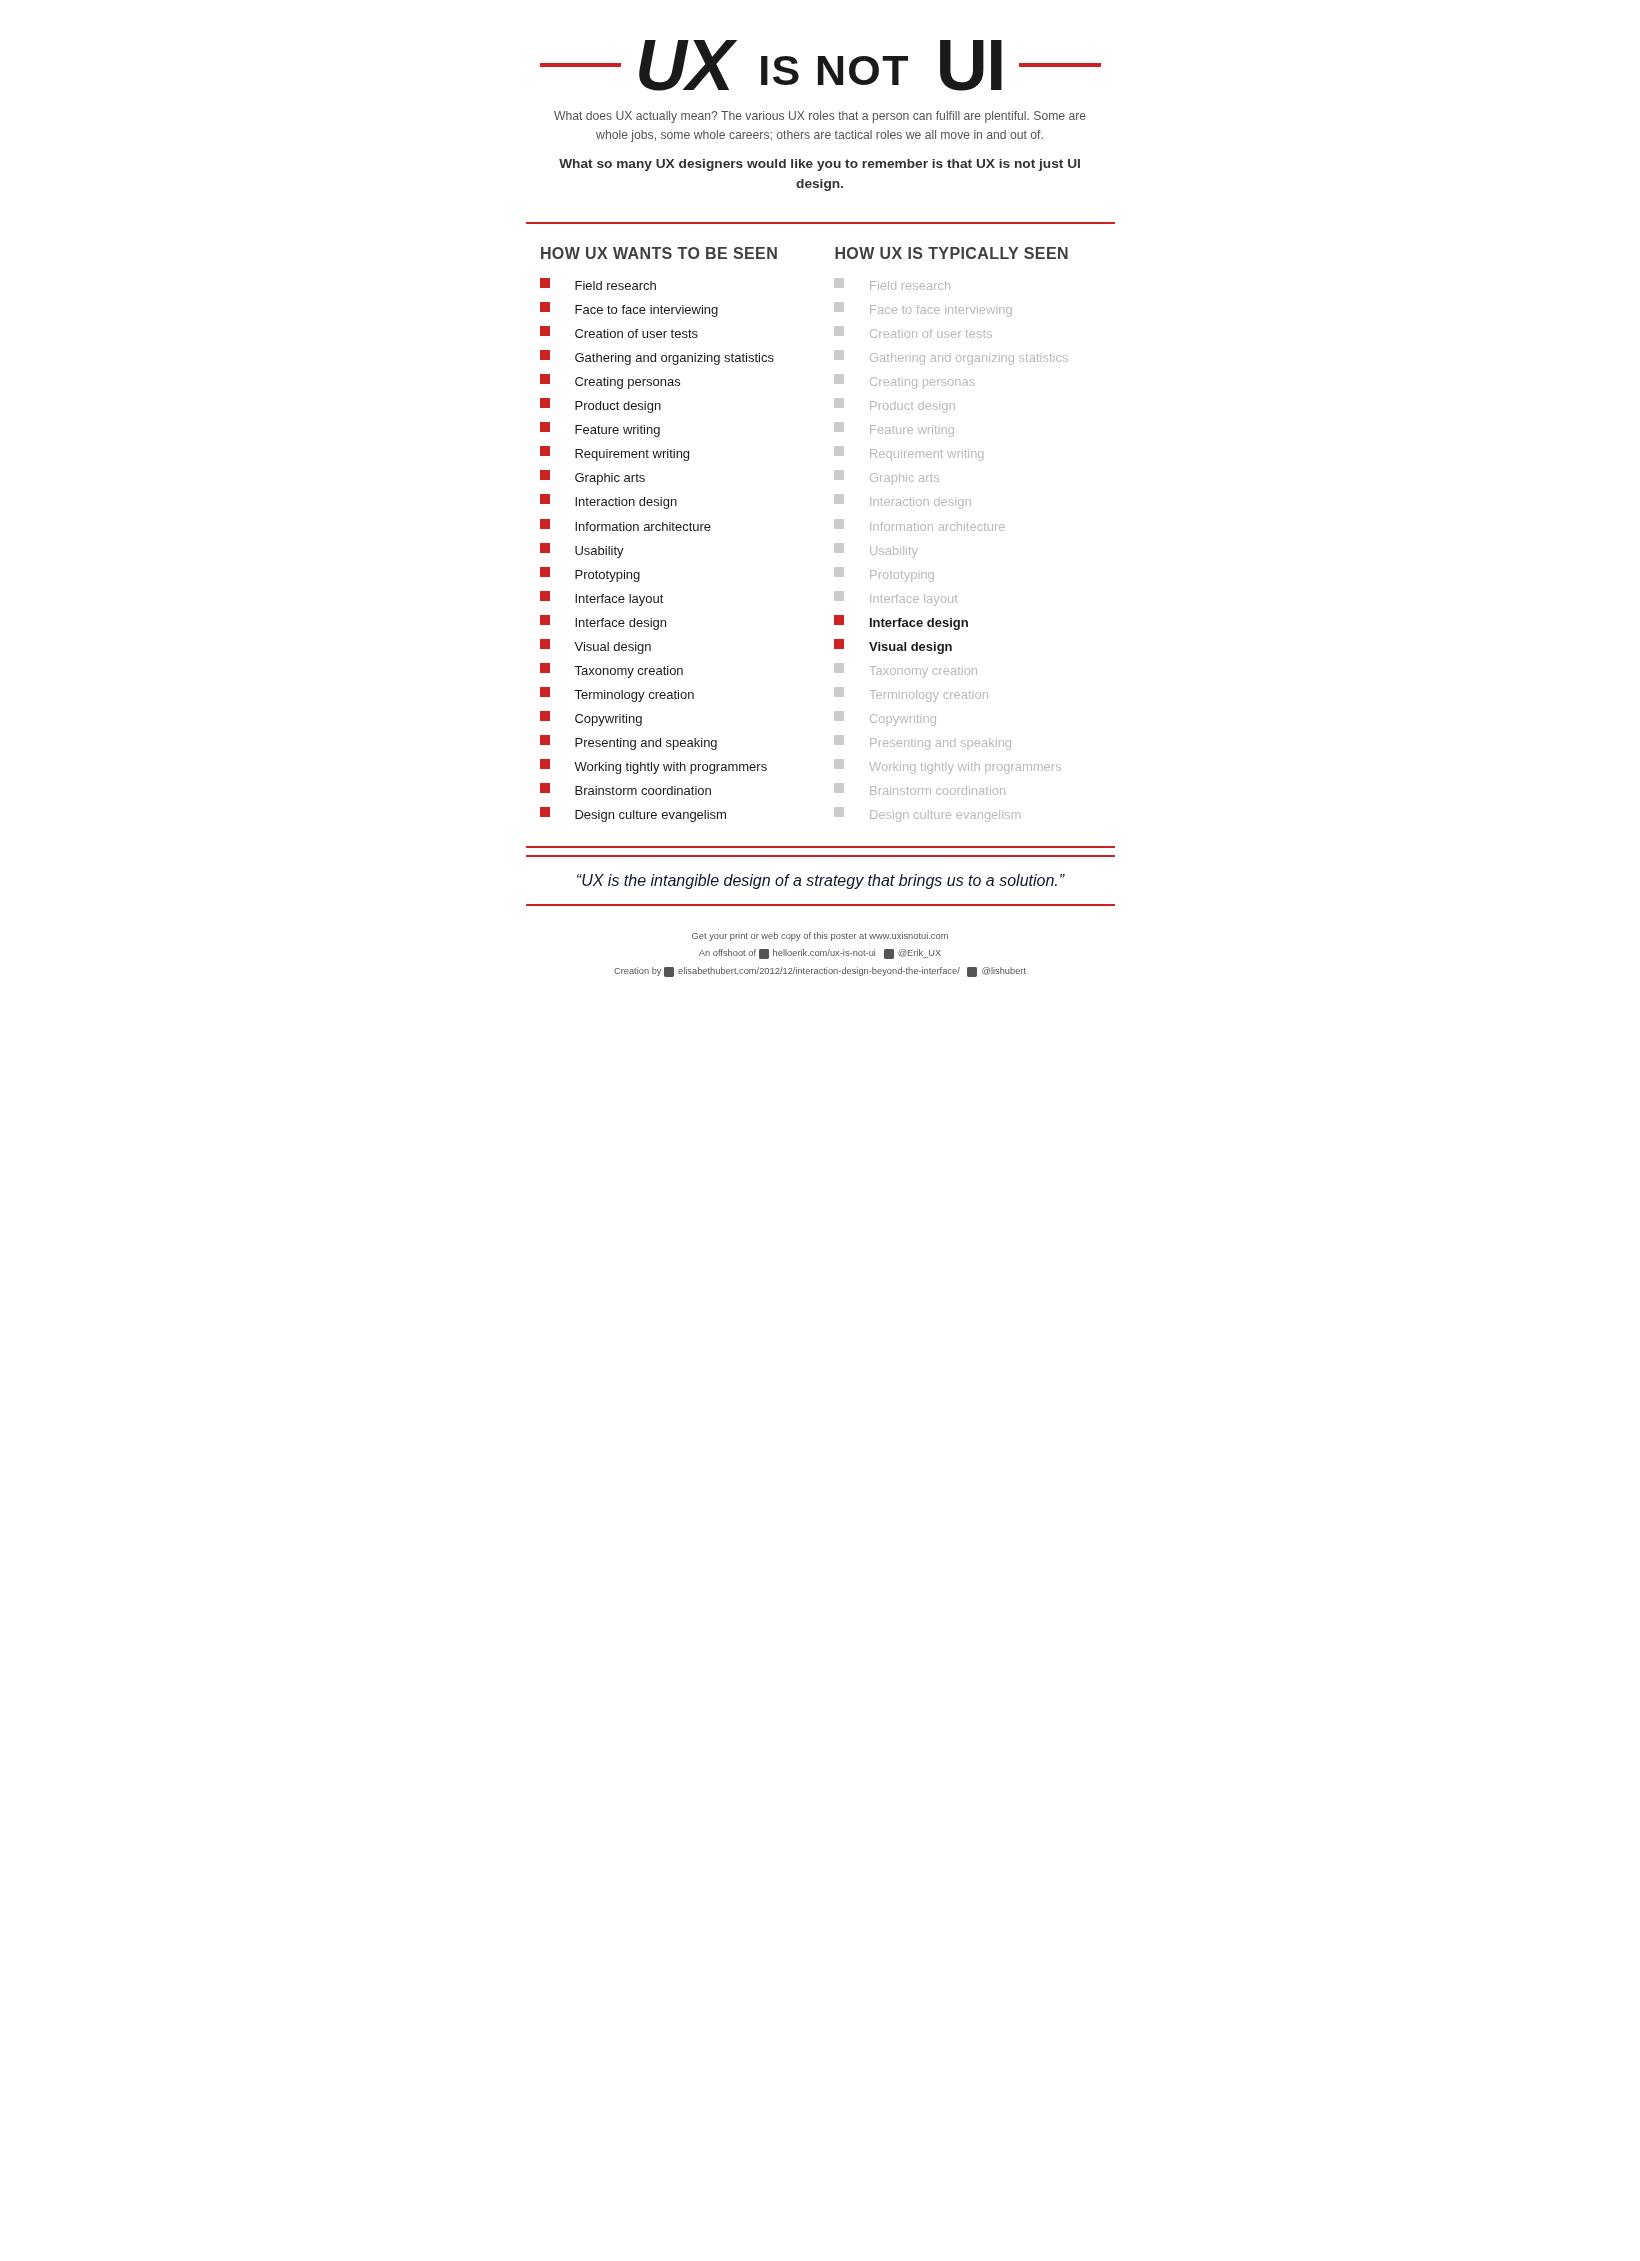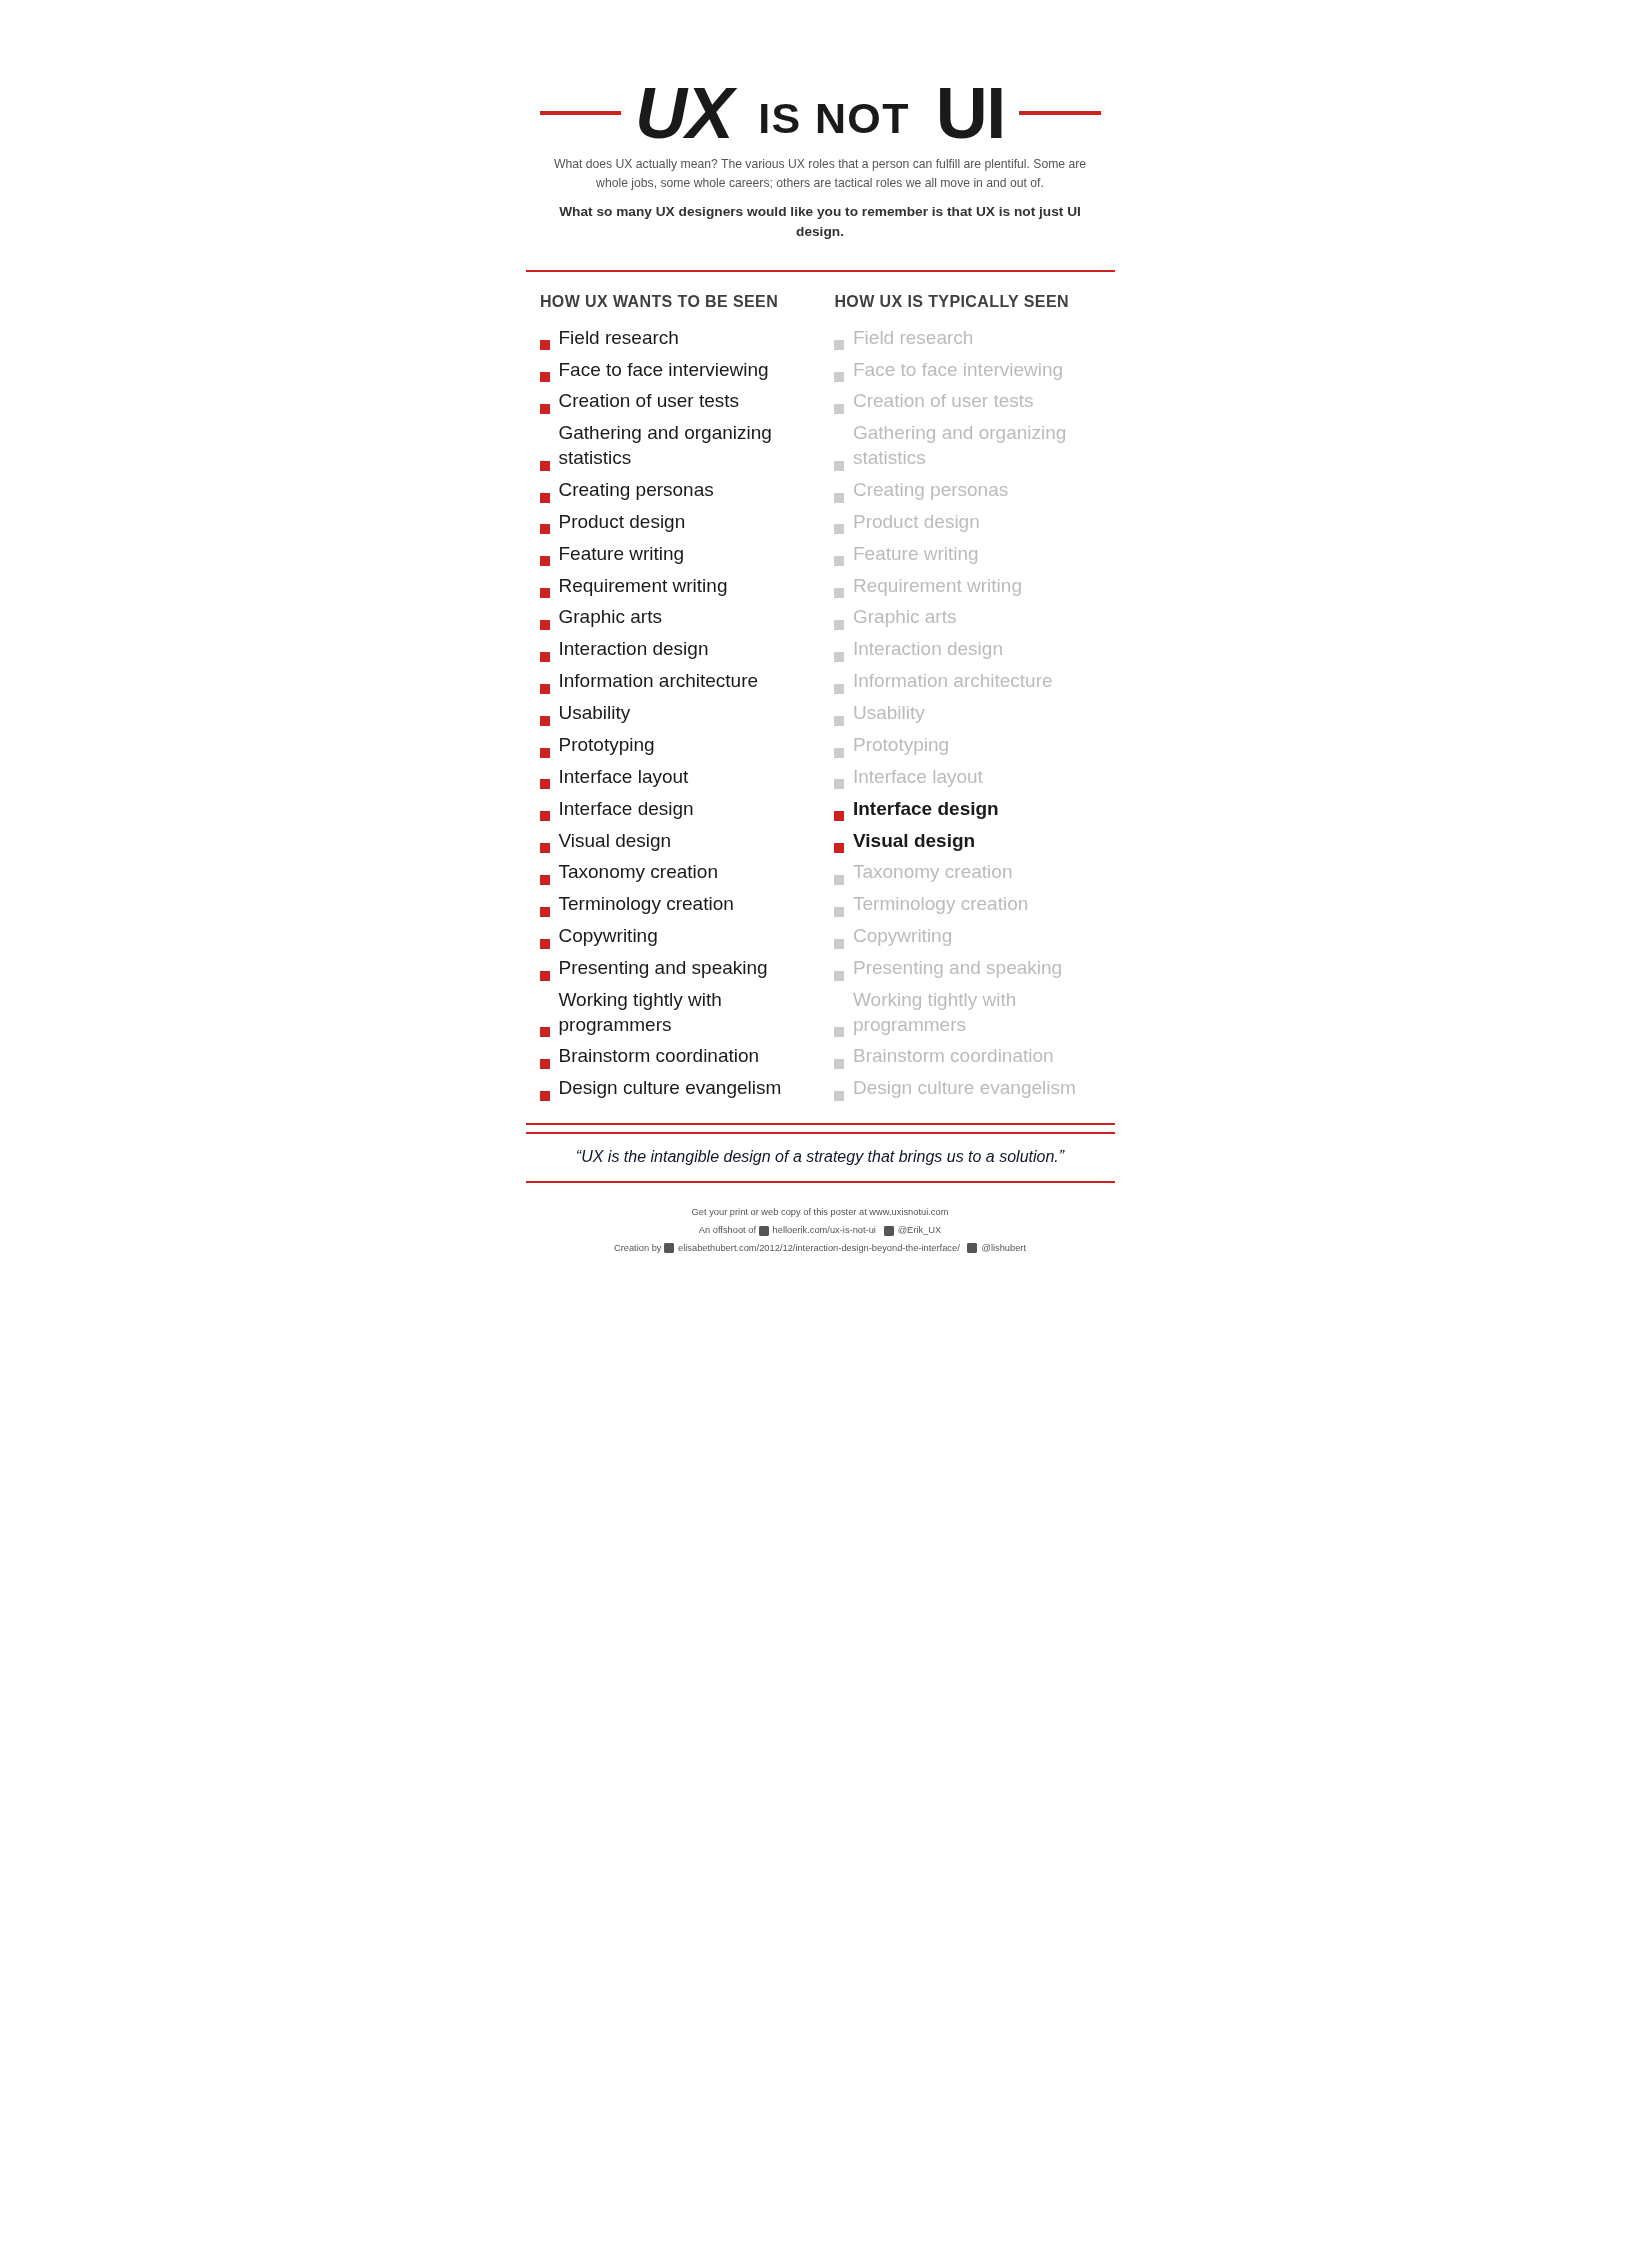--- a/index.html
+++ b/index.html
@@ -8,21 +8,20 @@
       background: #fff;
       font-family: 'Arial', sans-serif;
       width: 647px;
       margin: 0 auto;
     }
 
     .page {
       width: 647px;
       background: #fff;
       padding: 0;
-      margin-top: 48px;
     }
 
     
     .header {
       text-align: center;
       padding: 29px 43px 14.4px;
       position: relative;
     }
 
     .title-line {
@@ -125,24 +124,25 @@
       margin-bottom: 14.4px;
       letter-spacing: 0.4px;
     }
 
     .list-items {
       list-style: none;
     }
 
     .list-item {
       display: flex;
-      align-items: flex-end;
+      align-items: flex-start;
       margin-bottom: 7.2px;
-      font-size: 19px;
+      font-size: 13px;
       line-height: 1.3;
+      gap: 16px;
     }
 
     .bullet {
       width: 10px;
       height: 10px;
       min-width: 10px;
       margin-right: 8.6px;
       display: inline-block;
     }
 

